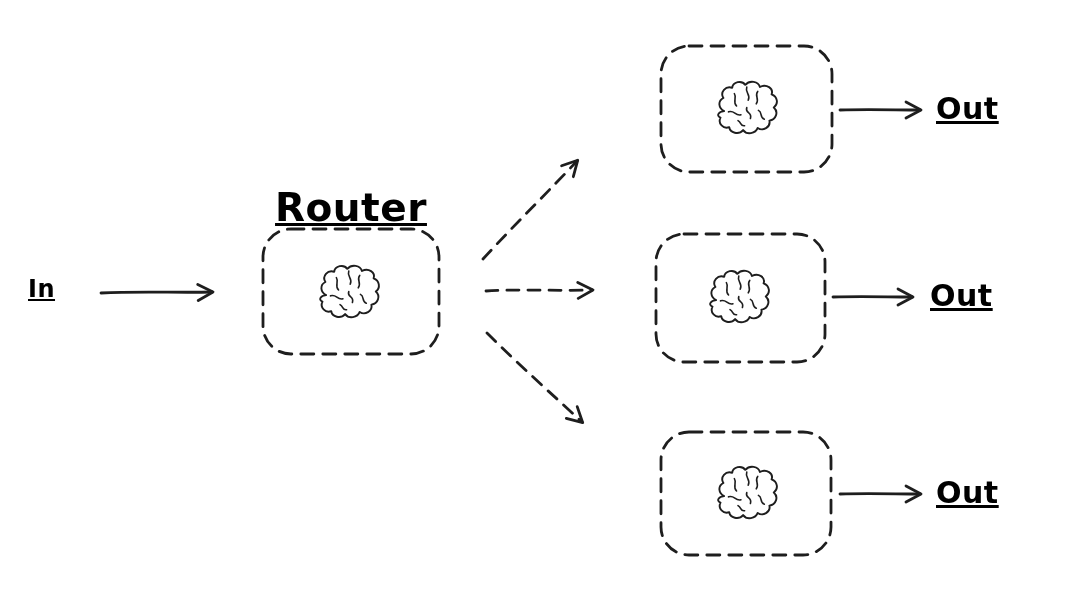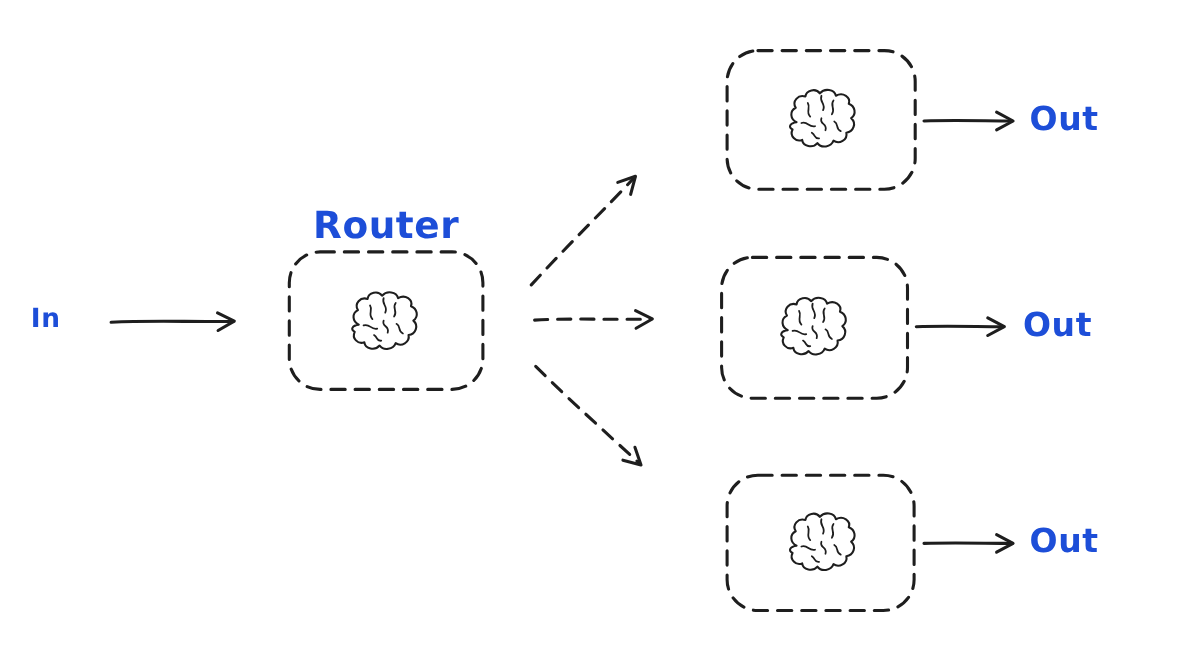--- a/index.html
+++ b/index.html
@@ -17,27 +17,28 @@
     color: #1e1e1e;
   }
   #diagram-svg {
     position: absolute;
     left: 0;
     top: 0;
   }
   .label {
     position: absolute;
     font-weight: bold;
-    color: #1d4ed8;
+    color: #000000;
     line-height: 1;
     white-space: nowrap;
     letter-spacing: 0.5px;
+    text-decoration: underline;
   }
   .label-in     { left: 28px;  top: 277px; font-size: 24px; }
-  .label-router { left: 263px; top: 188px; width: 176px; text-align: center; font-size: 34px; }
+  .label-router { left: 263px; top: 188px; width: 176px; text-align: center; font-size: 39px; }
   .label-out    { font-size: 30px; }
   .label-out-1  { left: 936px; top: 94px;  }
   .label-out-2  { left: 930px; top: 281px; }
   .label-out-3  { left: 936px; top: 478px; }
 </style>
 </head>
 <body>
 
 <div id="canvas">
 

